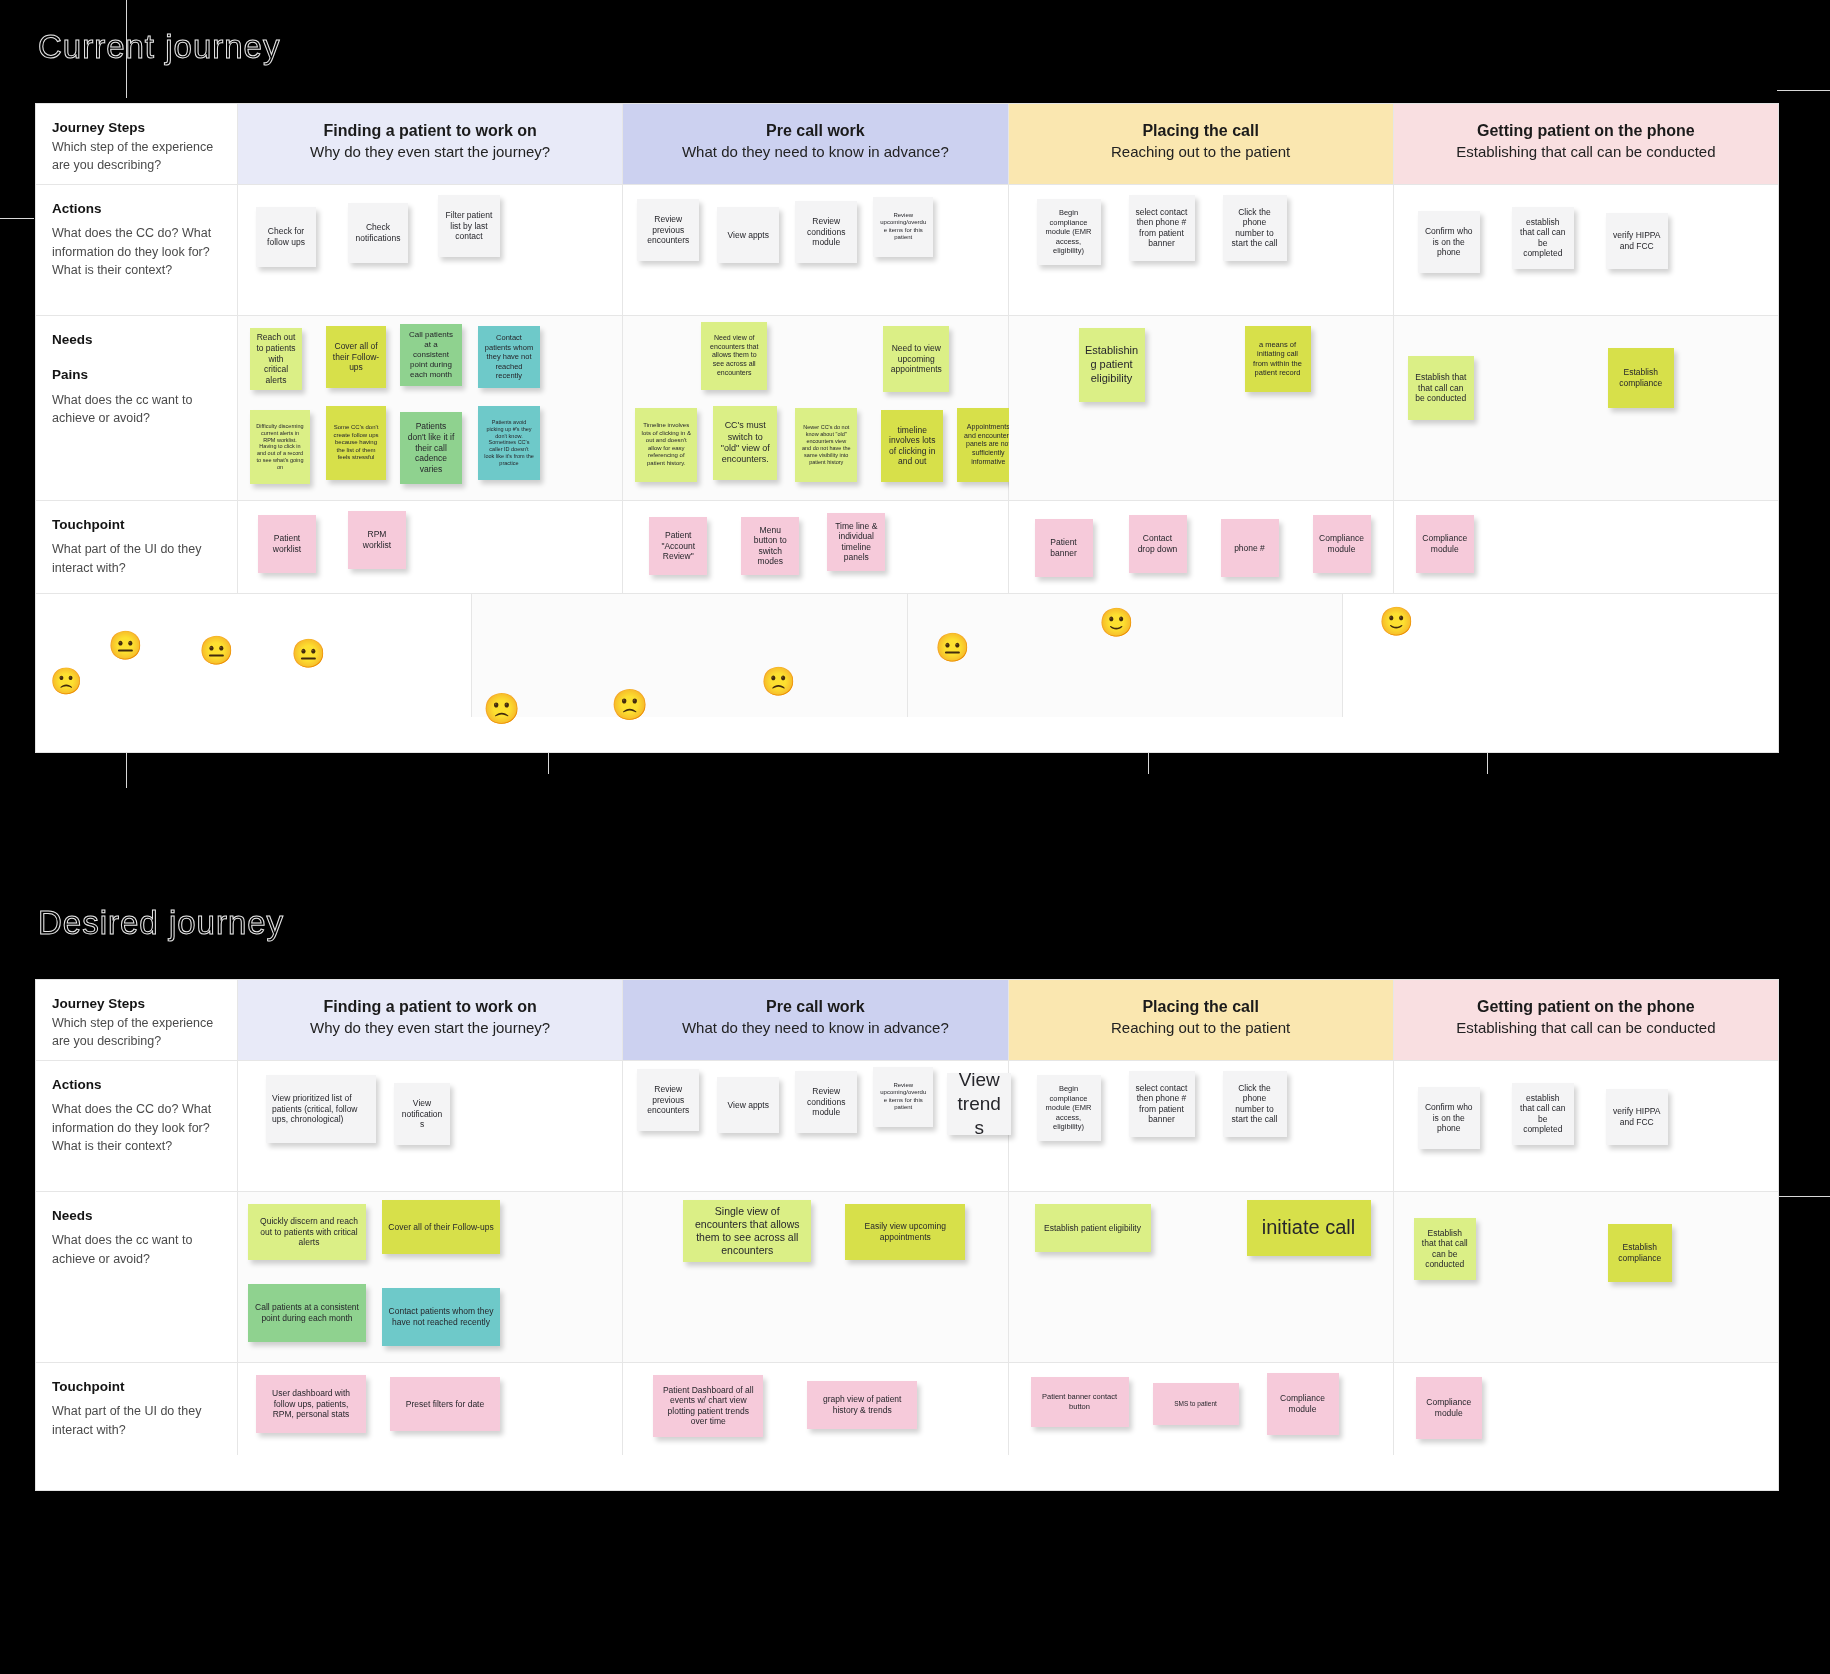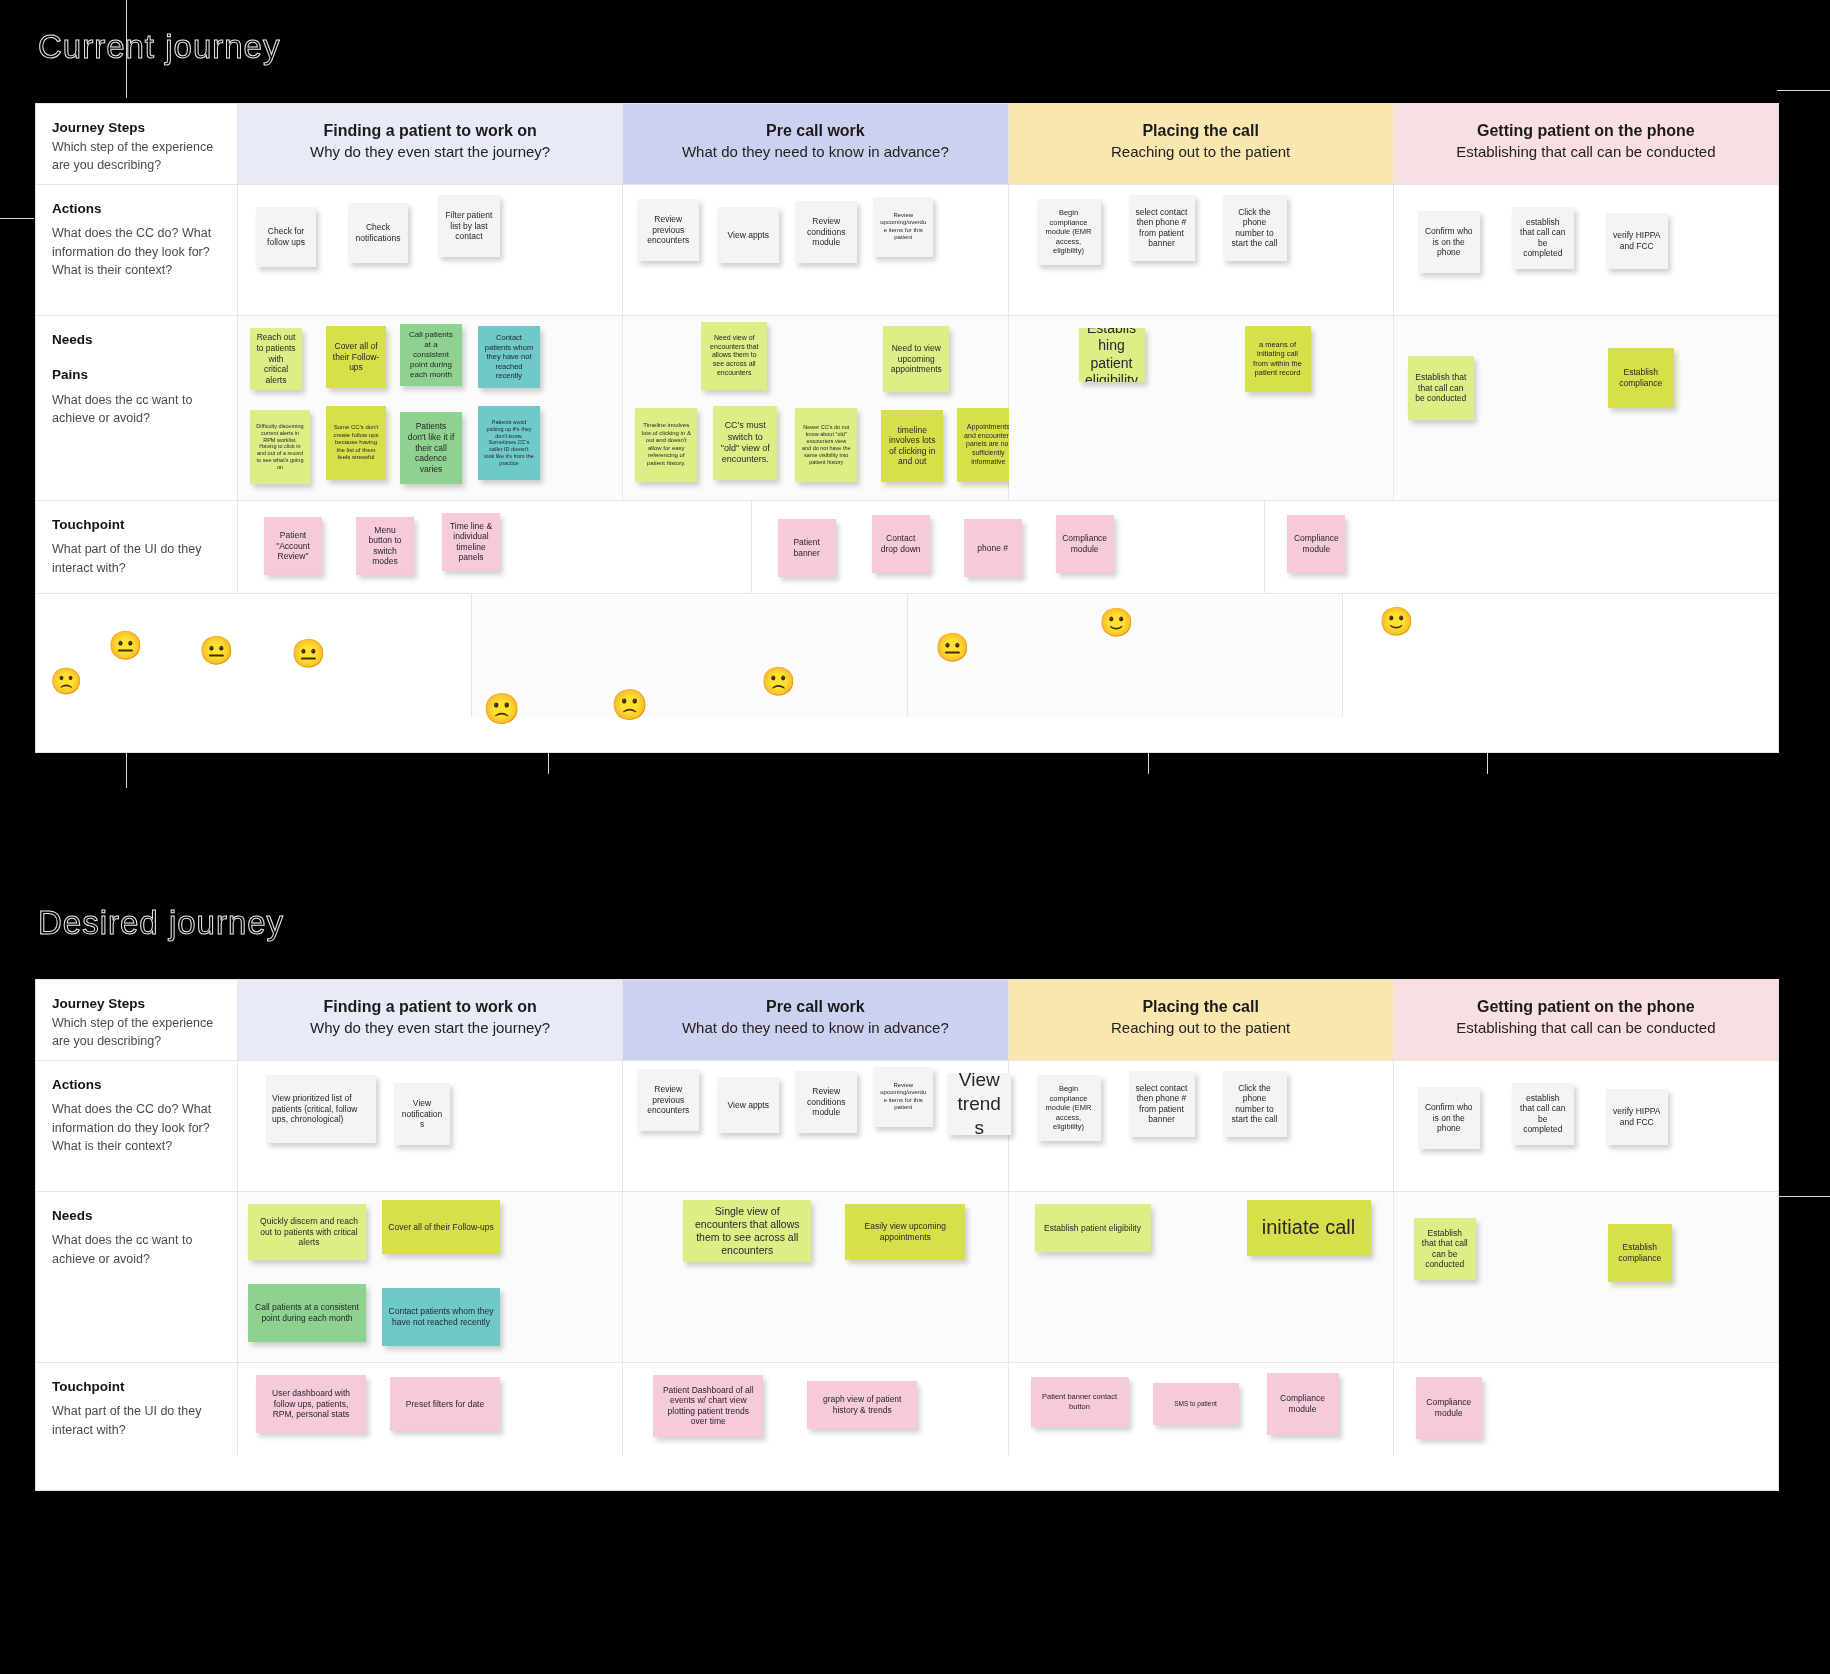--- a/index.html
+++ b/index.html
@@ -218,38 +218,46 @@
           <span>Newer CC's do not know about "old" encounters view and do not have the same visibility into patient history</span>
         </div>
         <div class="note n-yellow" style="left:258px;top:94px;width:62px;height:72px;font-size:8.5px;justify-content:center;text-align:center;">
           <span>timeline involves lots of clicking in and out</span>
         </div>
         <div class="note n-yellow" style="left:334px;top:92px;width:62px;height:74px;font-size:7px;justify-content:center;text-align:center;">
           <span>Appointments and encounters panels are not sufficiently informative</span>
         </div>
       </div>
       <div class="cell shaded">
-        <div class="note n-lime" style="left:70px;top:12px;width:66px;height:54px;font-size:14px;justify-content:center;text-align:center;">
+        <div class="note n-lime" style="left:70px;top:12px;width:66px;height:74px;font-size:11px;justify-content:center;text-align:center;">
           <span>Establishing patient eligibility</span>
         </div>
         <div class="note n-yellow" style="left:236px;top:10px;width:66px;height:66px;font-size:7.5px;justify-content:center;text-align:center;">
           <span>a means of initiating call from within the patient record</span>
         </div>
       </div>
       <div class="cell shaded">
         <div class="note n-lime" style="left:14px;top:40px;width:66px;height:64px;font-size:8.5px;justify-content:center;text-align:center;">
           <span>Establish that that call can be conducted</span>
         </div>
         <div class="note n-yellow" style="left:214px;top:32px;width:66px;height:60px;font-size:8.5px;justify-content:center;text-align:center;">
           <span>Establish compliance</span>
         </div>
       </div>
     </div>
     <div class="row" style="height:92px;">
       <div class="rowlabel"><b>Touchpoint</b><div style="height:6px"></div><span class="sub">What part of the UI do they interact with?</span></div>
+      <div class="cell">
+        <div class="note n-pink" style="left:20px;top:14px;width:58px;height:58px;font-size:8.5px;justify-content:center;text-align:center;">
+          <span>Patient worklist</span>
+        </div>
+        <div class="note n-pink" style="left:110px;top:10px;width:58px;height:58px;font-size:8.5px;justify-content:center;text-align:center;">
+          <span>RPM worklist</span>
+        </div>
+      </div>
       <div class="cell">
         <div class="note n-pink" style="left:26px;top:16px;width:58px;height:58px;font-size:8.5px;justify-content:center;text-align:center;">
           <span>Patient "Account Review"</span>
         </div>
         <div class="note n-pink" style="left:118px;top:16px;width:58px;height:58px;font-size:8.5px;justify-content:center;text-align:center;">
           <span>Menu button to switch modes</span>
         </div>
         <div class="note n-pink" style="left:204px;top:12px;width:58px;height:58px;font-size:8.5px;justify-content:center;text-align:center;">
           <span>Time line &amp; individual timeline panels</span>
         </div>

